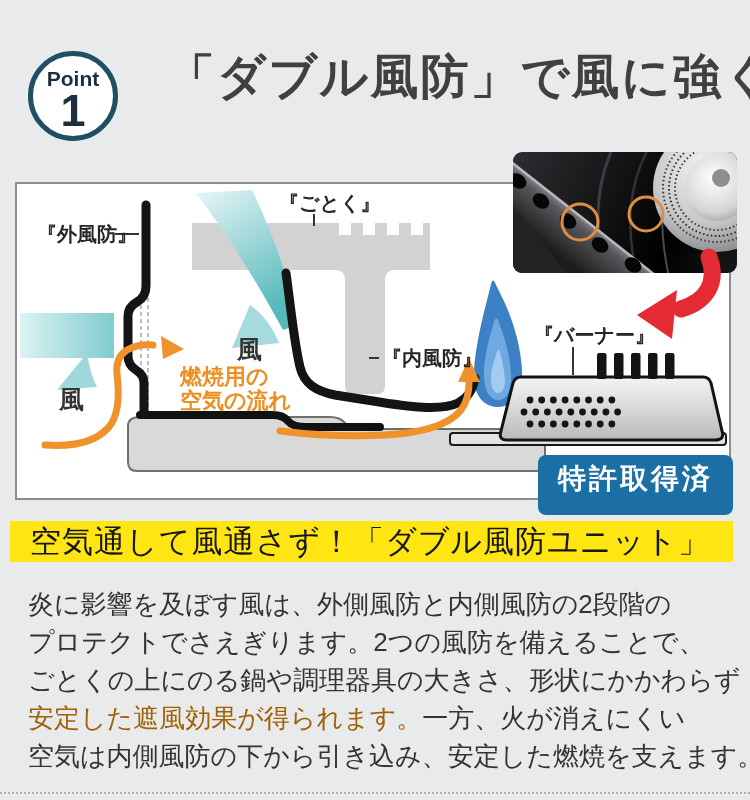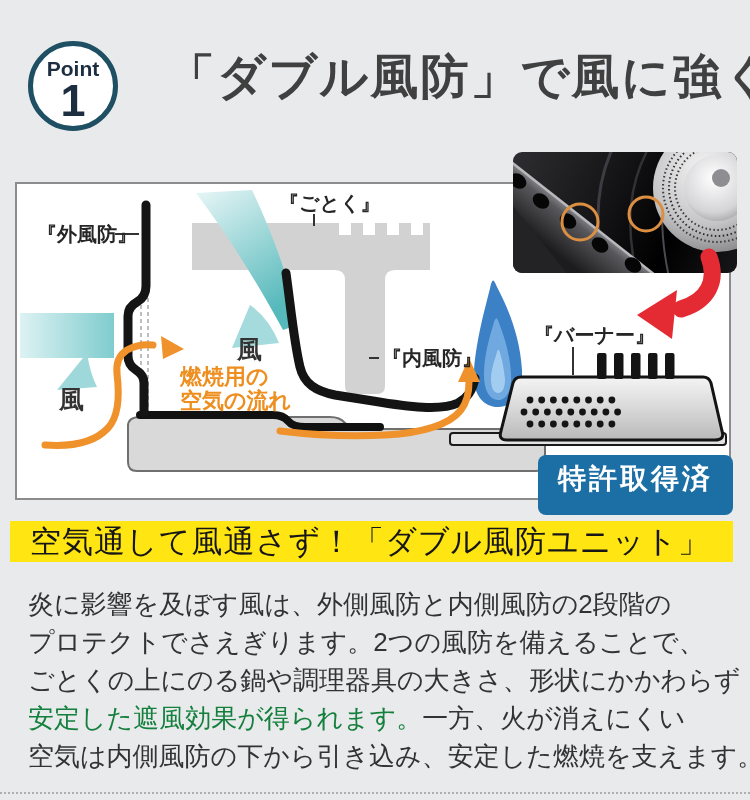--- a/index.html
+++ b/index.html
@@ -1,29 +1,29 @@
 <!DOCTYPE html>
 <html><head>
 <meta charset="utf-8">
 <style>
 *{margin:0;padding:0;box-sizing:border-box}
 html,body{width:750px;height:800px}
 body{background:#e9eaec;font-family:"Liberation Sans",sans-serif;position:relative;overflow:hidden}
-.point-circle{position:absolute;left:28px;top:41px;width:90px;height:90px;border-radius:50%;background:#fff;border:5px solid #1e4f63;text-align:center;color:#1c2e40}
+.point-circle{position:absolute;left:28px;top:51px;width:90px;height:90px;border-radius:50%;background:#fff;border:5px solid #1e4f63;text-align:center;color:#1c2e40}
 .point-label{font-size:21px;font-weight:bold;margin-top:11px}
 .point-num{font-size:45px;font-weight:bold;line-height:1;margin-top:-3px}
 .title{position:absolute;left:167px;top:50px;color:#404040;font-weight:bold;font-size:48px;letter-spacing:2px;line-height:53px;white-space:nowrap}
 .diagram-box{position:absolute;left:15px;top:182px;width:716px;height:318px;background:#fff;border:2px solid #8c8c8c}
 .photo{position:absolute;left:513px;top:152px;width:224px;height:121px;border-radius:9px;overflow:hidden;background:linear-gradient(115deg,#2e2e32,#121214 45%,#000 70%,#17171a)}
 .badge{position:absolute;left:538px;top:455px;width:195px;height:60px;background:#1c6fa4;border-radius:8px;color:#fff;font-weight:bold;font-size:28px;letter-spacing:3px;text-align:center;line-height:48px}
 .badge:after{content:"";position:absolute;left:38px;top:46px;border-left:11px solid transparent;border-right:11px solid transparent;border-top:13px solid #1c6fa4}
 .red-arrow{position:absolute;left:595px;top:245px}
 .yellow-bar{position:absolute;left:10px;top:521px;width:723px;height:41px;background:#ffe512;color:#161616;font-size:31px;font-weight:normal;letter-spacing:1px;line-height:41px;padding-left:20px;white-space:nowrap}
 .body-text{position:absolute;left:28px;top:585px;font-size:26px;line-height:38px;color:#333;white-space:nowrap}
-.red{color:#15803d}
+.red{color:#a16207}
 .dotted{position:absolute;left:0;top:792px;width:750px;border-top:2px dotted #aeaeb0}
 svg text{font-family:"Liberation Sans",sans-serif}
 </style>
 </head>
 <body>
 
 <div class="point-circle">
   <div class="point-label">Point</div>
   <div class="point-num">1</div>
 </div>

